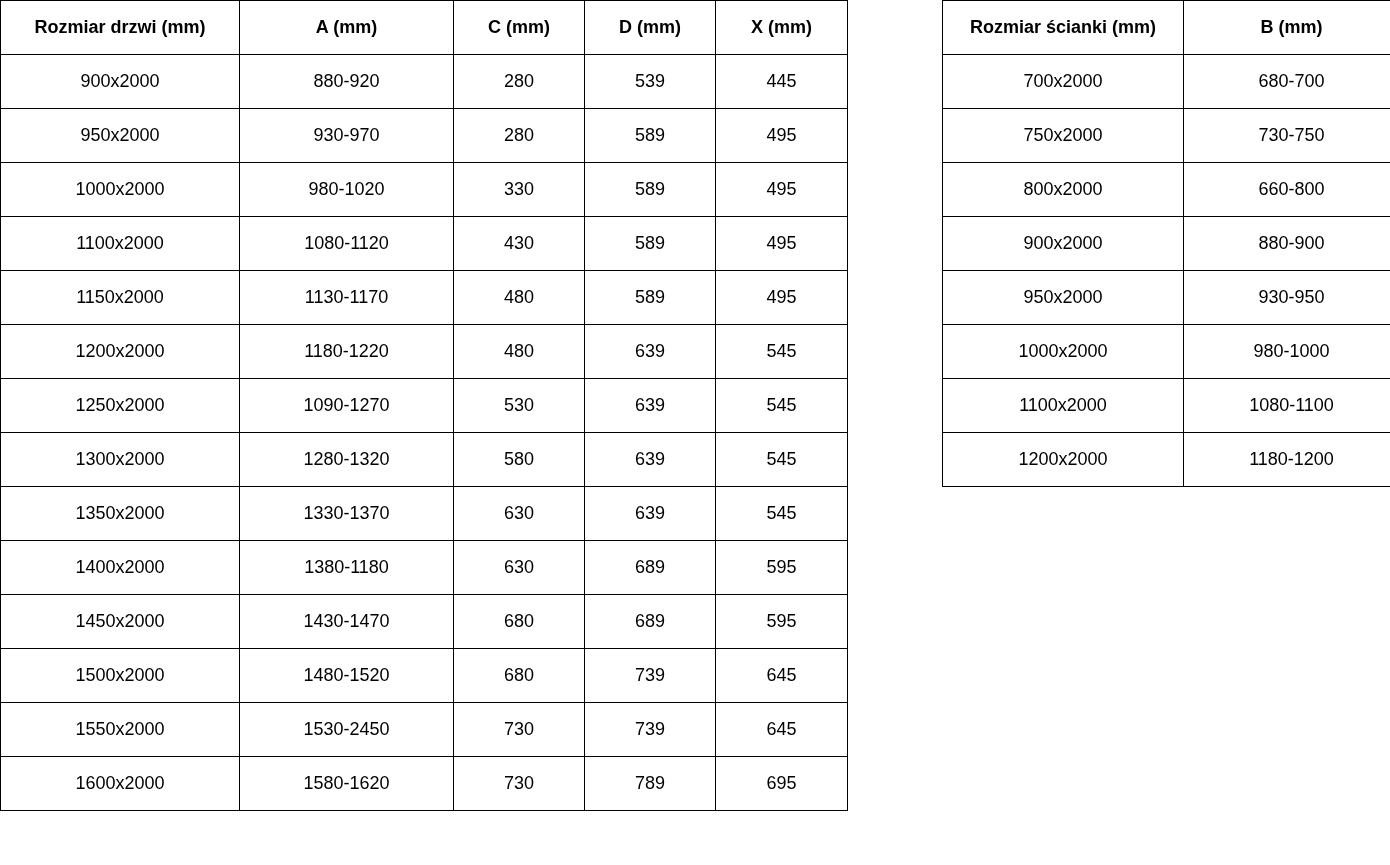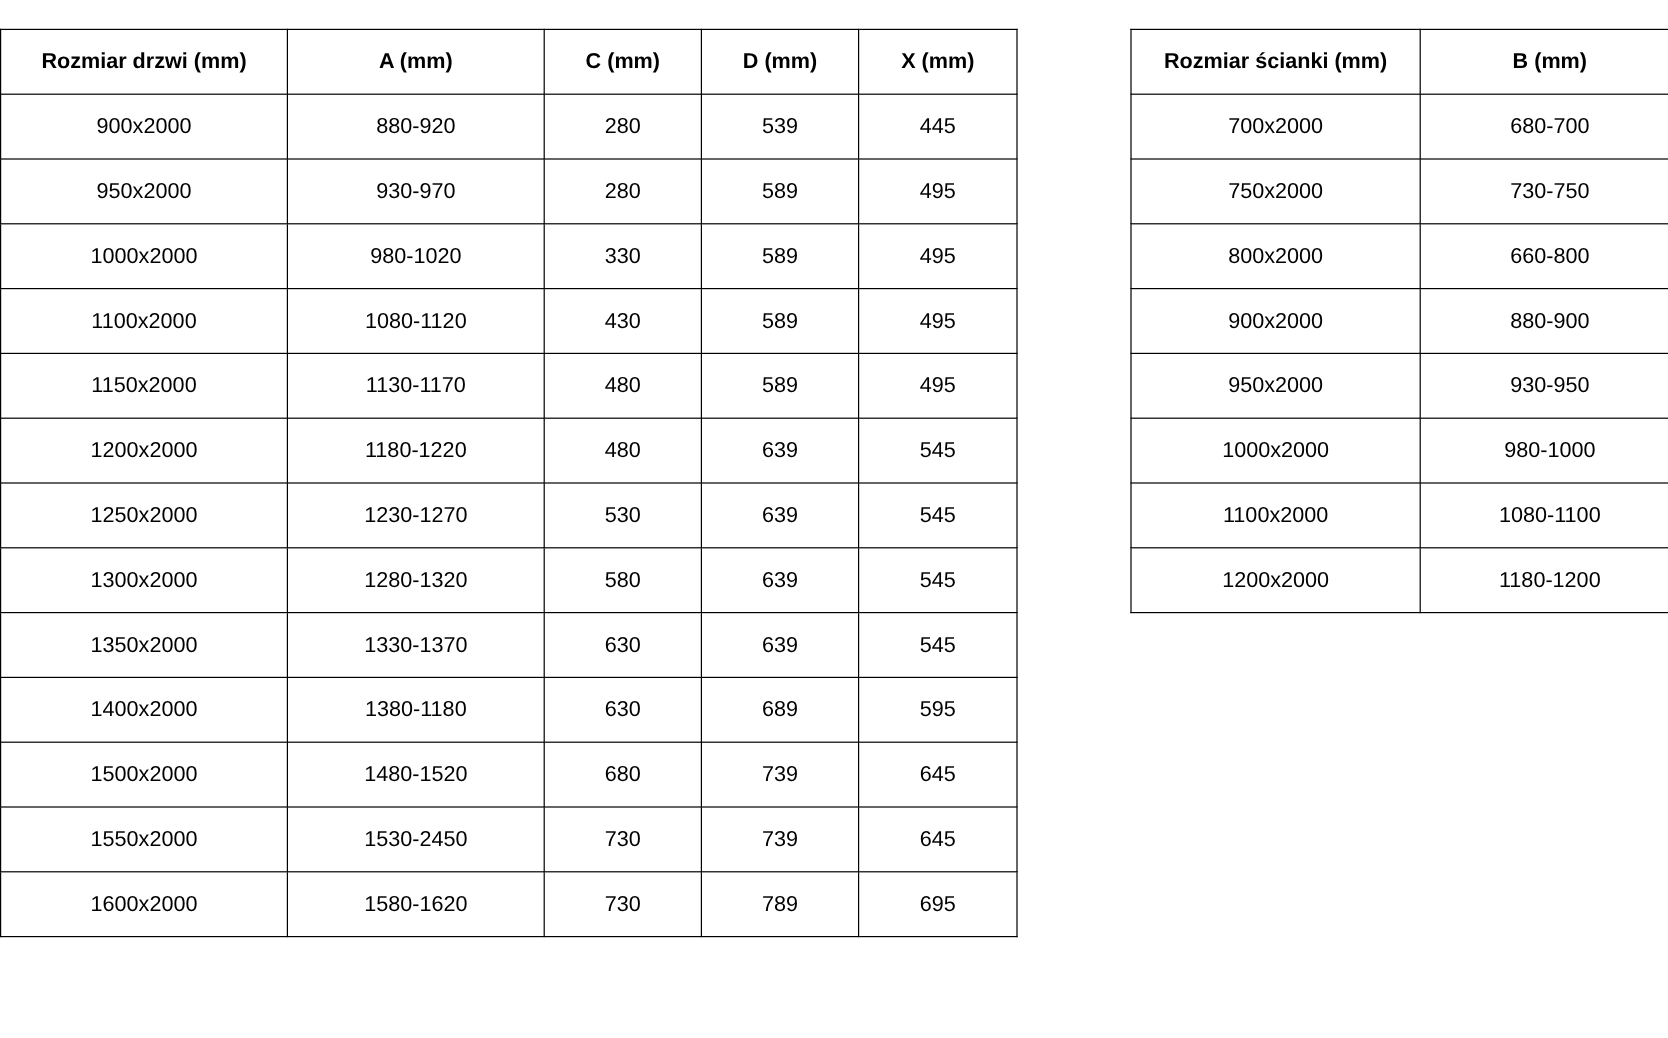--- a/index.html
+++ b/index.html
@@ -15,21 +15,20 @@
     overflow: hidden;
   }
   .page {
     position: relative;
     width: 1390px;
     height: 865px;
   }
   table {
     border-collapse: collapse;
     table-layout: fixed;
-    margin-top: 24px;
   }
   table td, table th {
     border: 1px solid #000000;
     text-align: center;
     vertical-align: middle;
     font-size: 18px;
     font-weight: normal;
     padding: 0;
     height: 54px;
     box-sizing: border-box;
@@ -122,21 +121,21 @@
         </tr>
         <tr>
           <td>1200x2000</td>
           <td>1180-1220</td>
           <td>480</td>
           <td>639</td>
           <td>545</td>
         </tr>
         <tr>
           <td>1250x2000</td>
-          <td>1230-1270</td>
+          <td>1090-1270</td>
           <td>530</td>
           <td>639</td>
           <td>545</td>
         </tr>
         <tr>
           <td>1300x2000</td>
           <td>1280-1320</td>
           <td>580</td>
           <td>639</td>
           <td>545</td>
@@ -145,20 +144,27 @@
           <td>1350x2000</td>
           <td>1330-1370</td>
           <td>630</td>
           <td>639</td>
           <td>545</td>
         </tr>
         <tr>
           <td>1400x2000</td>
           <td>1380-1180</td>
           <td>630</td>
+          <td>689</td>
+          <td>595</td>
+        </tr>
+        <tr>
+          <td>1450x2000</td>
+          <td>1430-1470</td>
+          <td>680</td>
           <td>689</td>
           <td>595</td>
         </tr>
         <tr>
           <td>1500x2000</td>
           <td>1480-1520</td>
           <td>680</td>
           <td>739</td>
           <td>645</td>
         </tr>

